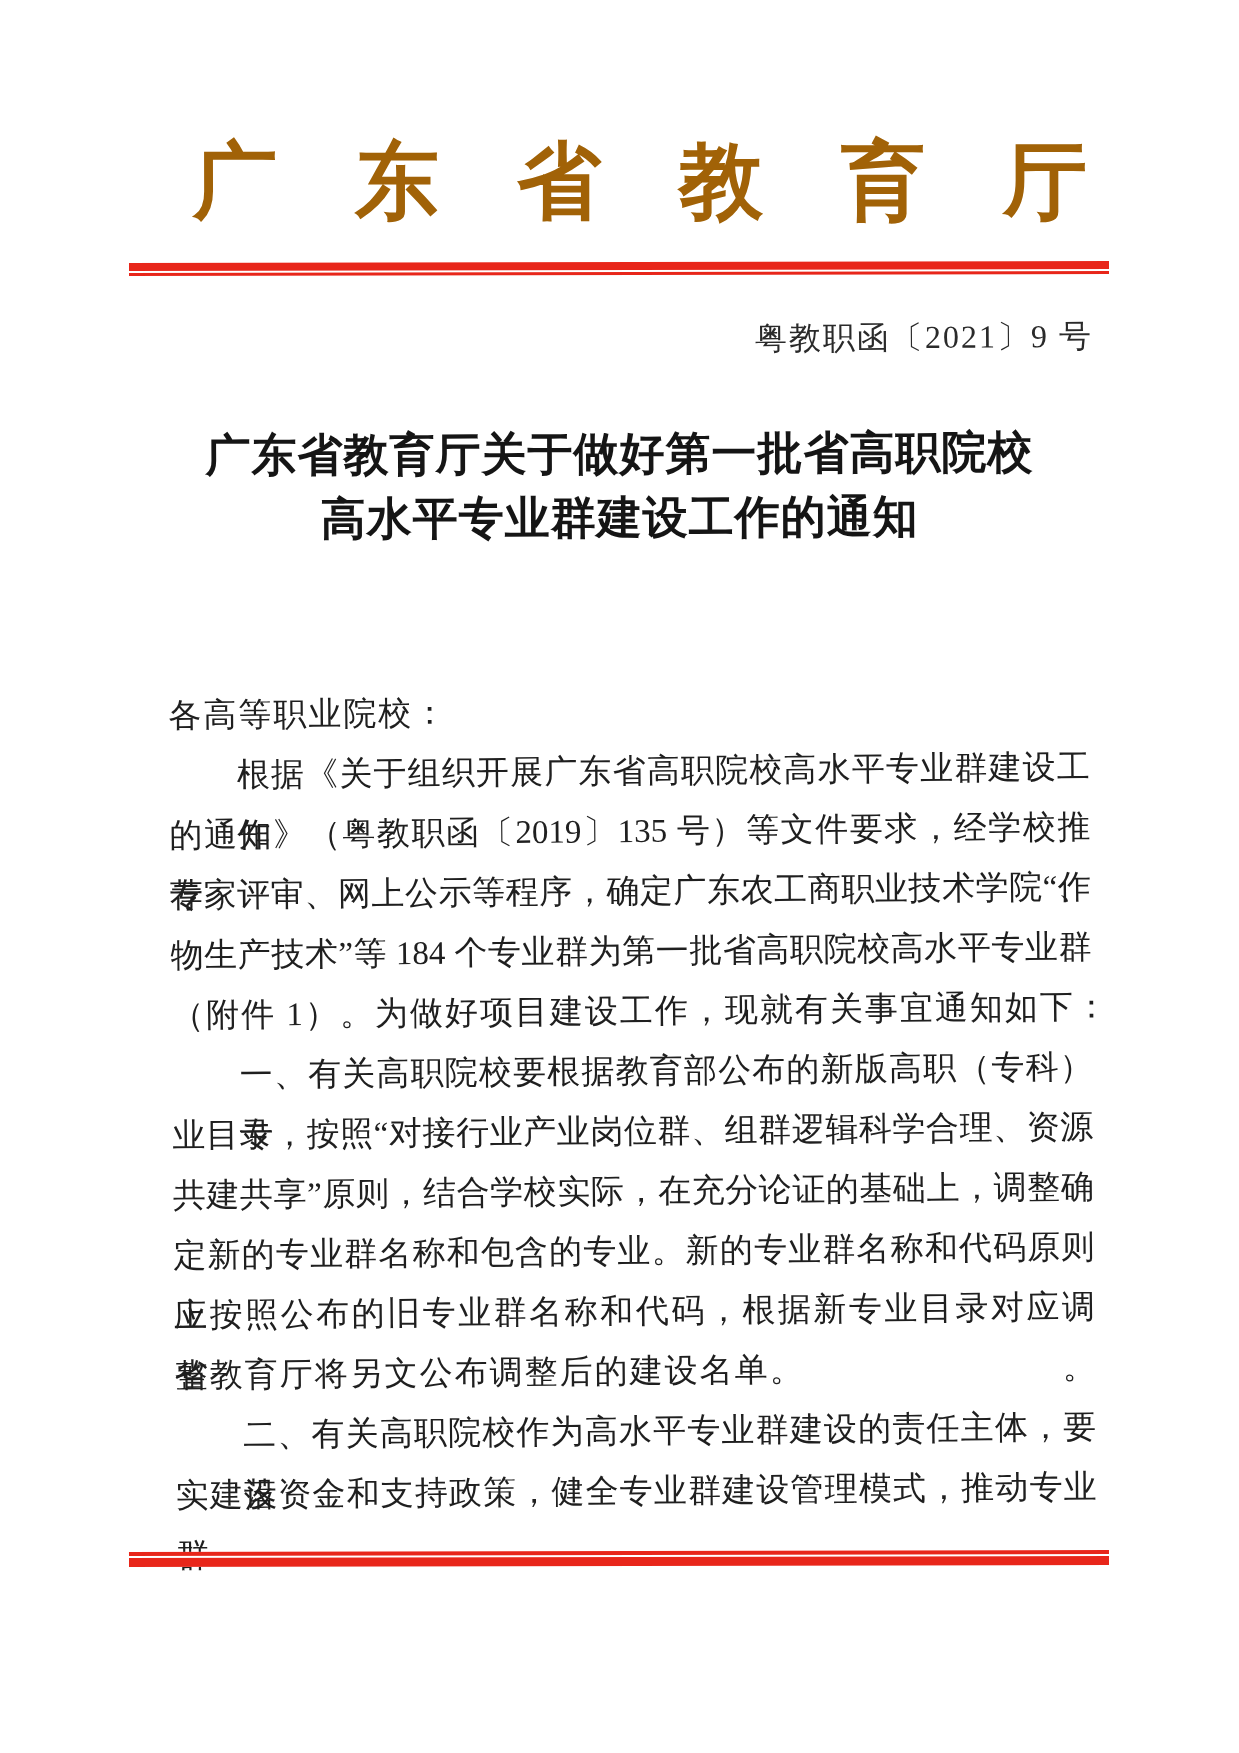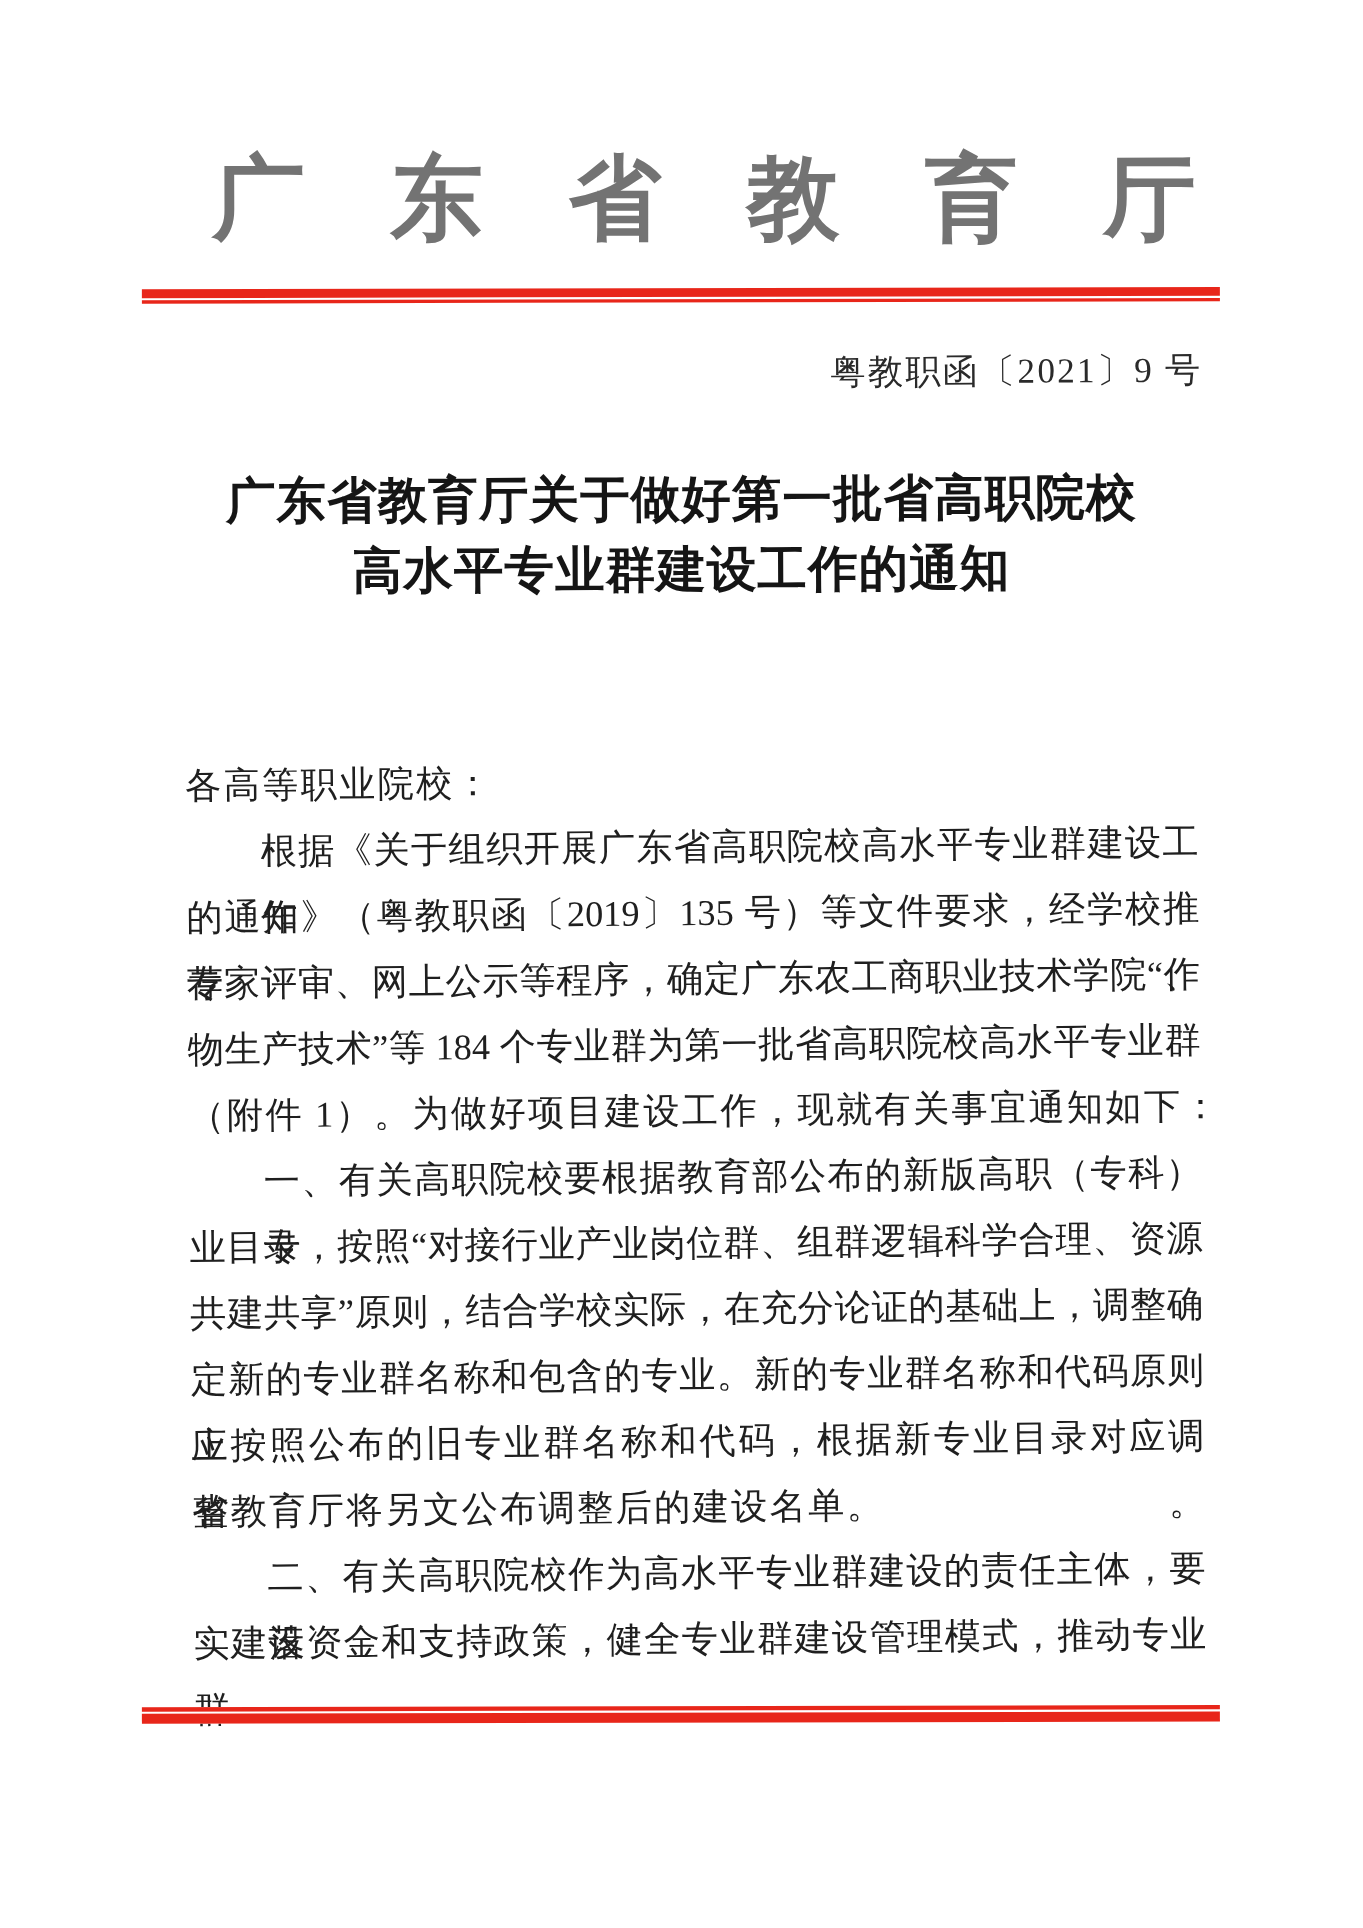--- a/index.html
+++ b/index.html
@@ -15,21 +15,21 @@
   
   .agency-name {
     position: absolute;
     top: 130px;
     left: 115px;
     width: 980px;
     text-align: center;
     font-size: 84px;
     line-height: 104px;
     font-weight: bold;
-    color: #737373;
+    color: #a16207;
     letter-spacing: 78px;
     text-indent: 78px;
     white-space: nowrap;
   }
   .rule { position: absolute; left: 129px; width: 980px; background: #ffffff; box-sizing: content-box; }
   .rule-top {
     top: 262px;
     height: 2px;
     border-top: 8px solid #e8261a;
     border-bottom: 3px solid #e8261a;

